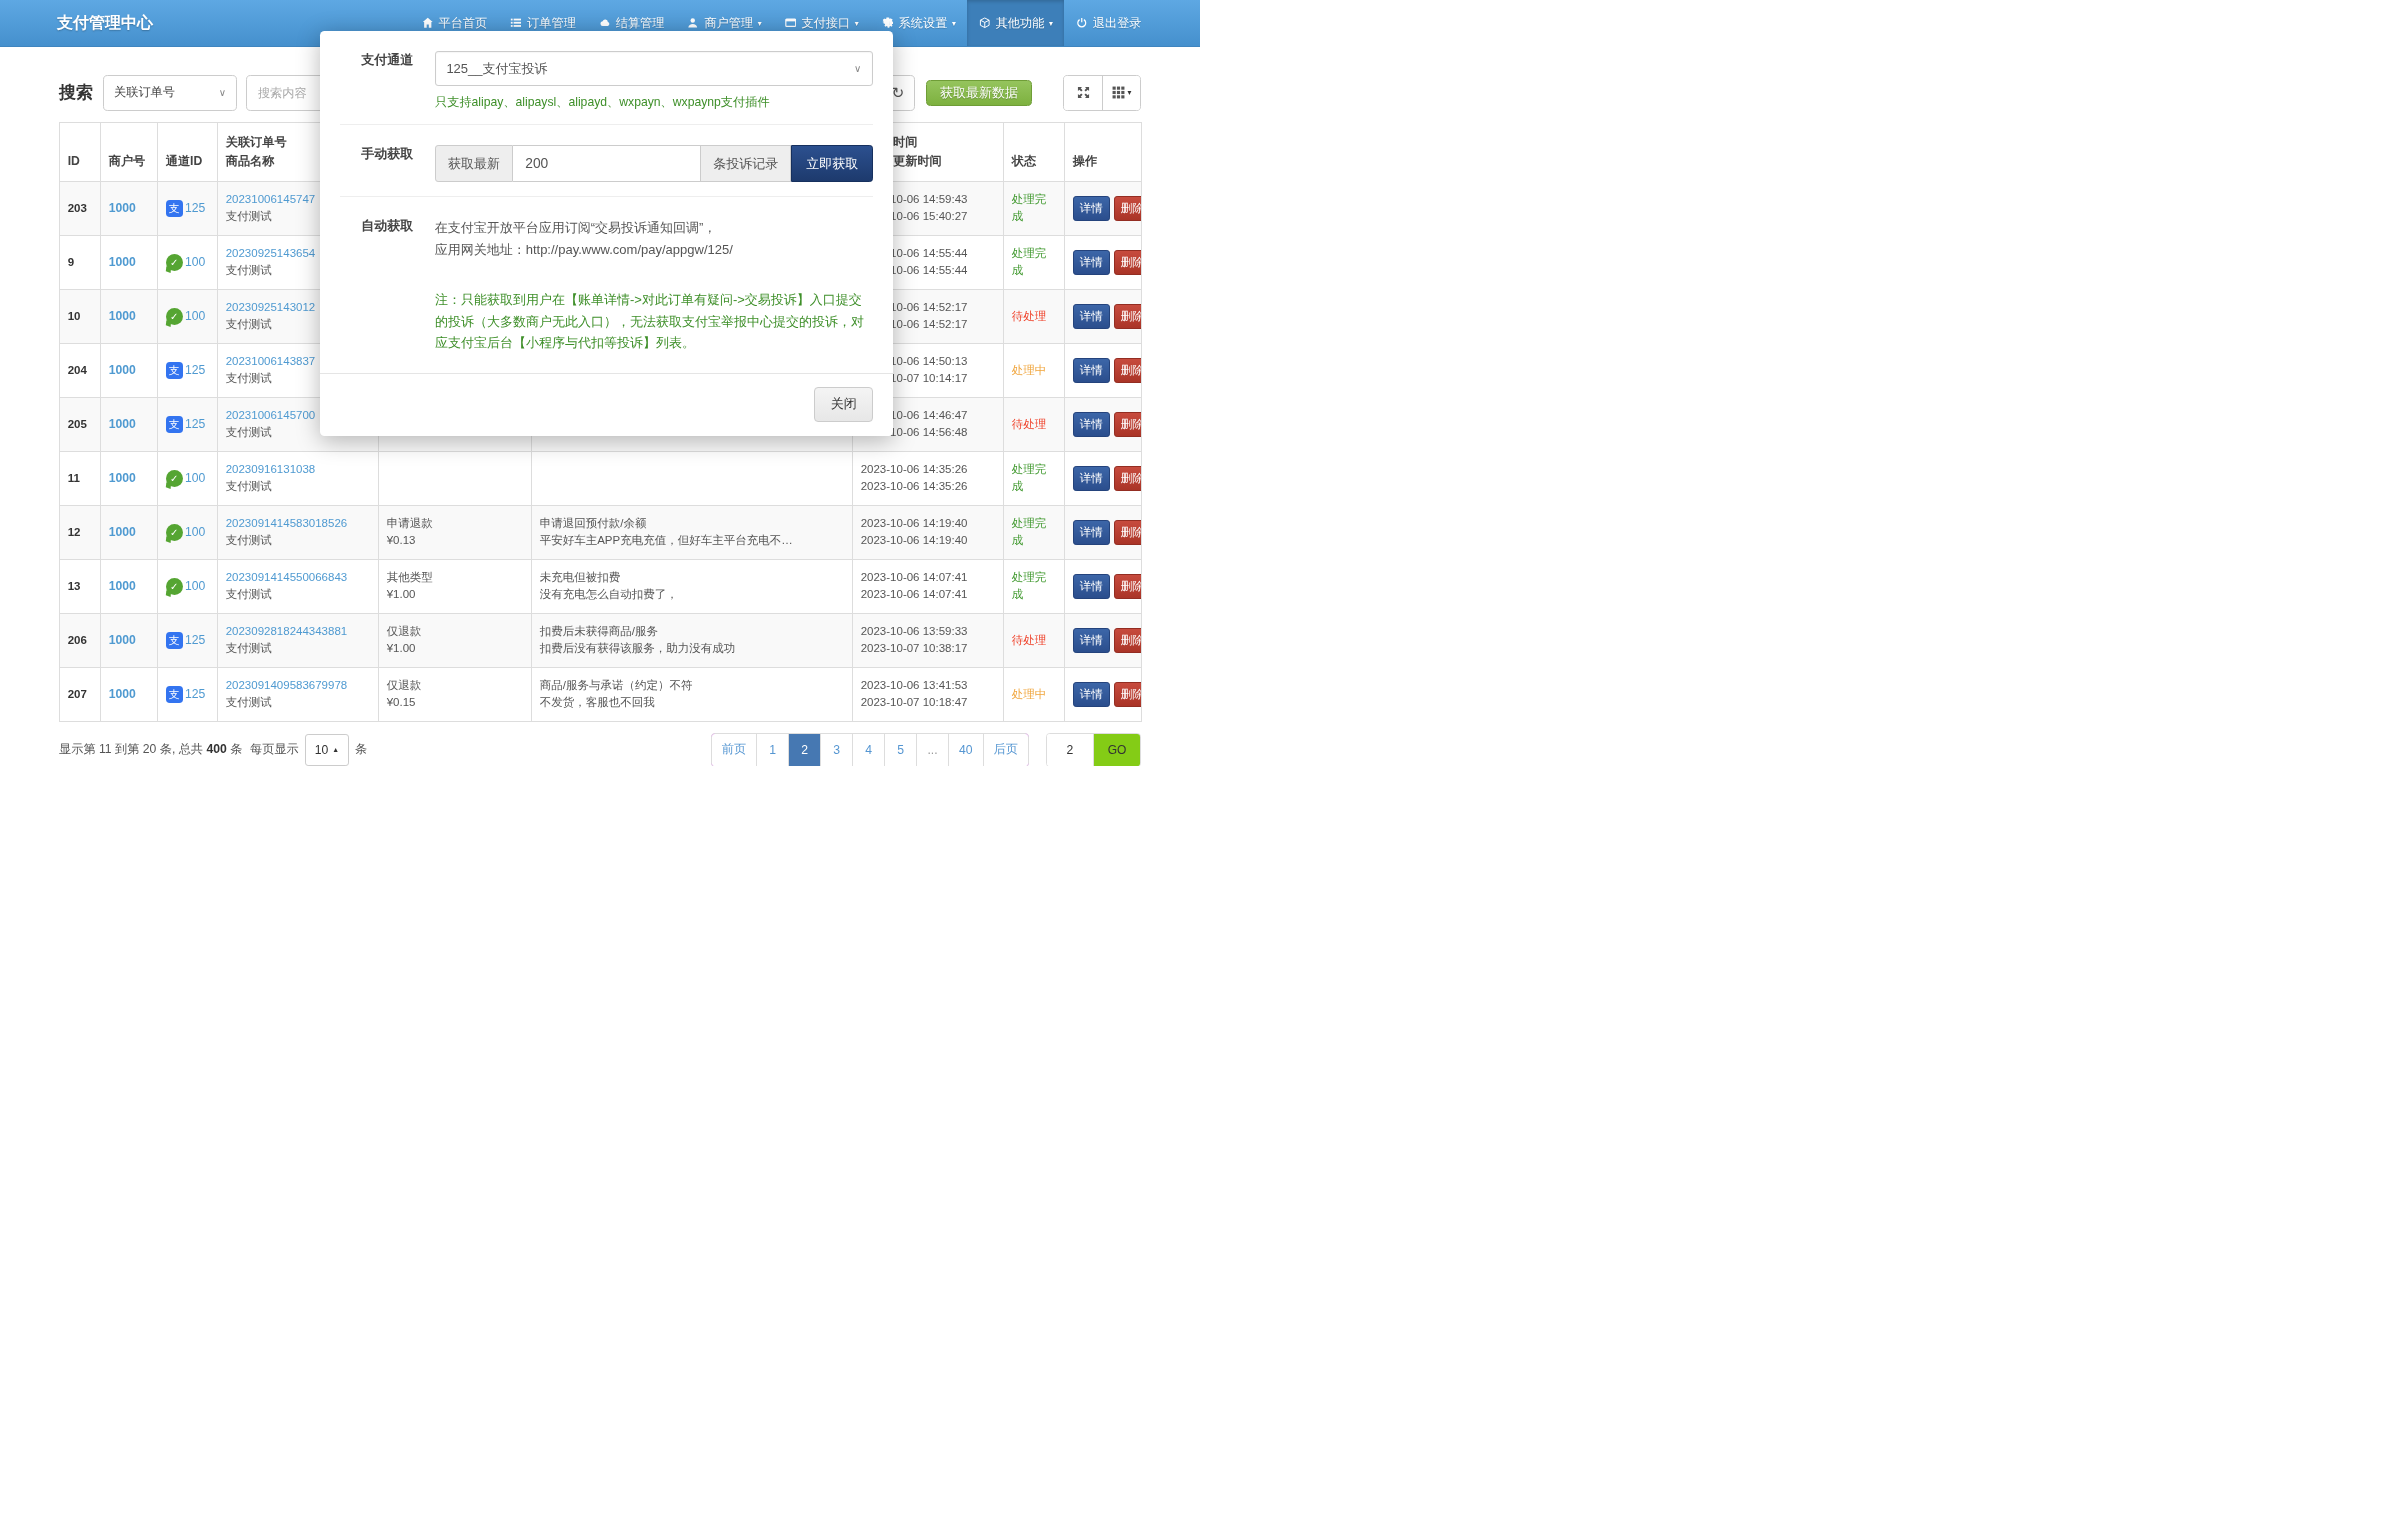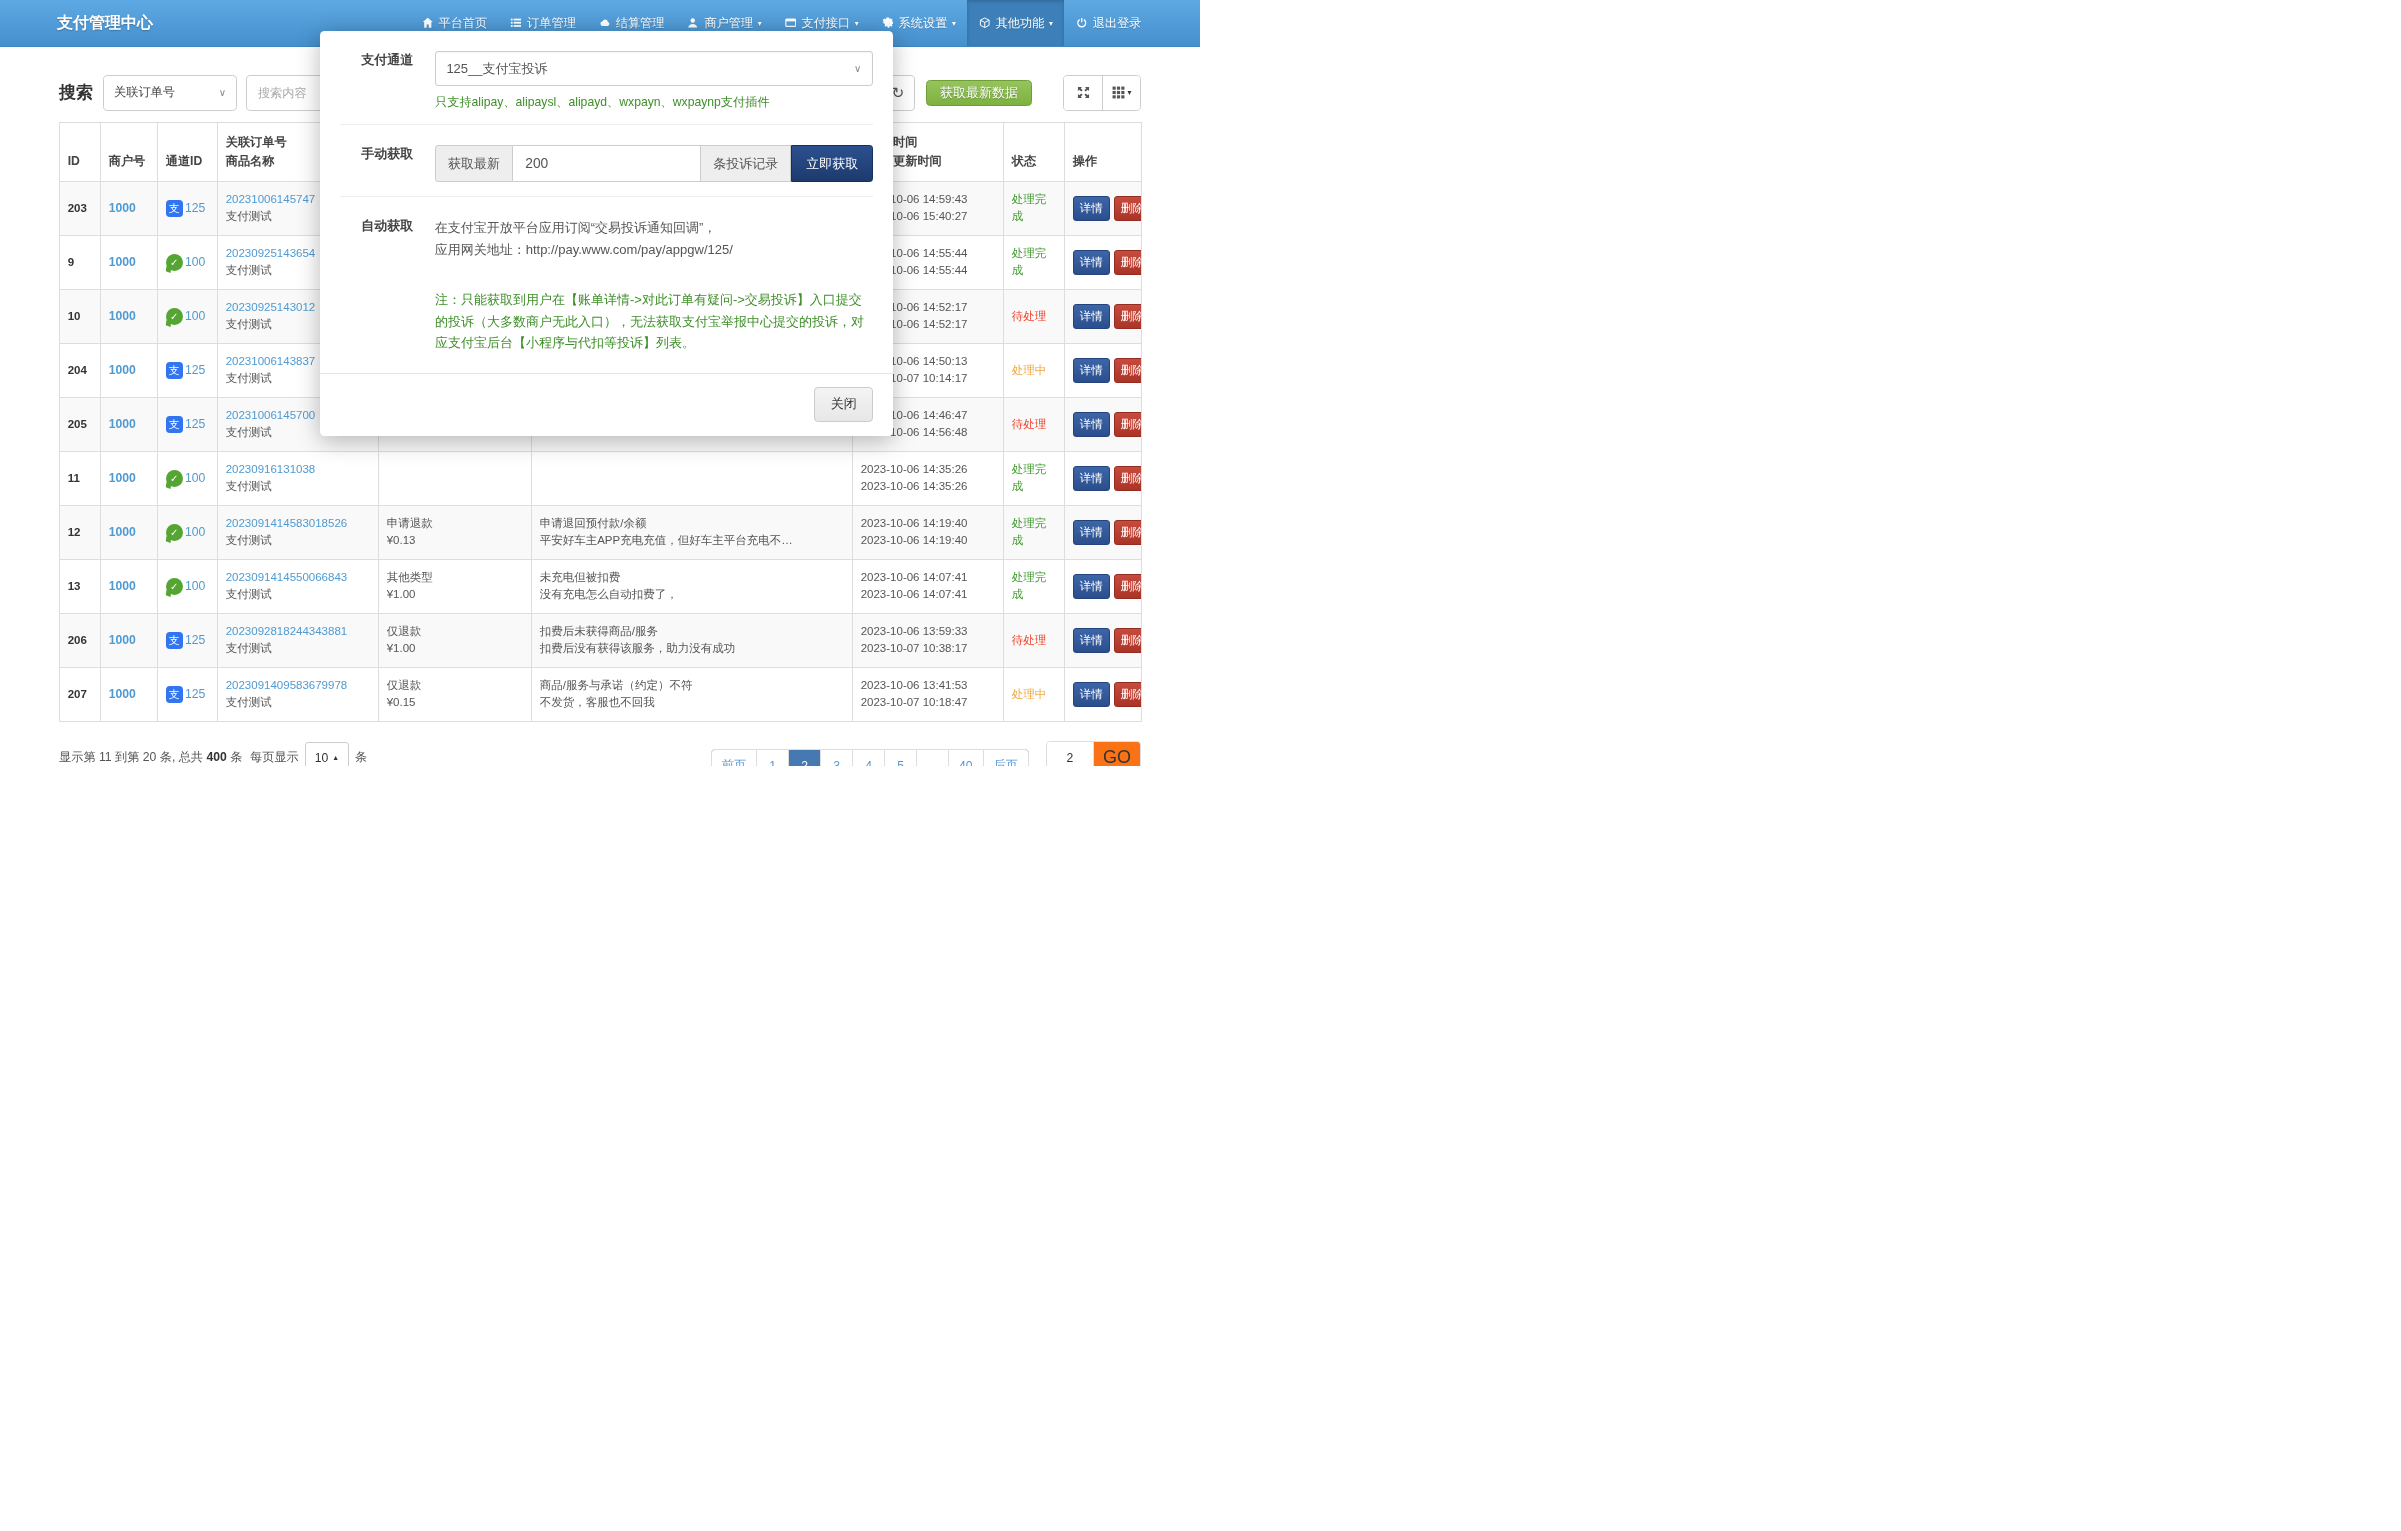--- a/index.html
+++ b/index.html
@@ -80,31 +80,31 @@
   .btn-del { background:linear-gradient(180deg,#c74b3e,#aa3427); border:0.8px solid #932d22; }
 
   
   .footer-bar { margin-top:10.7px; display:flex; align-items:center; font-size:12.2px; color:#555; }
   .footer-bar b { color:#333; }
   .pp-box { display:inline-flex; align-items:center; justify-content:center; gap:3.8px;
     width:44px; height:32px; border:0.8px solid #ccc; border-radius:3.1px; margin:0 6.1px;
     color:#333; cursor:pointer; background:#fff; }
   .pp-caret { font-size:6.9px; }
   .pager { margin-left:auto; display:flex; height:34px; border:0.8px solid #ddd;
-    border-radius:3.8px; overflow:hidden; background:#d946ef;margin-top:16px; }
+    border-radius:3.8px; overflow:hidden; background:#d946ef; }
   .page-item { min-width:32px; padding:0 10px; display:flex; align-items:center;
     justify-content:center; color:#5596d2; font-size:12.2px; cursor:pointer; background:#fff; }
   .page-item + .page-item { border-left:0.8px solid #ddd; }
   .page-item.active { background:#4678b2; color:#fff; }
   .page-item.dots { color:#999; }
   .goto { margin-left:17px; display:flex; height:34px; border:0.8px solid #ddd;
     border-radius:3.8px; overflow:hidden; }
   .goto-input { width:47px; border:none; border-right:0.8px solid #ddd; text-align:center;
     font-size:12.2px; color:#333; }
-  .go-btn { width:46px; background:#f97316; border:none; font-size:18px; color:#333;
+  .go-btn { width:46px; background:#84cc16; border:none; font-size:12px; color:#333;
     cursor:pointer; }
 
   
   .modal { position:absolute; left:320px; top:31px; width:573px; background:#fff;
     border-radius:4.6px; box-shadow:0 4.6px 23px rgba(0,0,0,.28); z-index:50; }
   .modal-header { padding:15.3px 20px 11.5px; display:flex; justify-content:space-between;
     align-items:flex-start; border-bottom:0.8px solid #e5e5e5; }
   .modal-title { color:#4a90c9; font-size:15.3px; }
   .modal-close { color:#9aa0a6; font-size:20px; line-height:15.3px; cursor:pointer; }
   .modal-body { padding:0 20px; }

